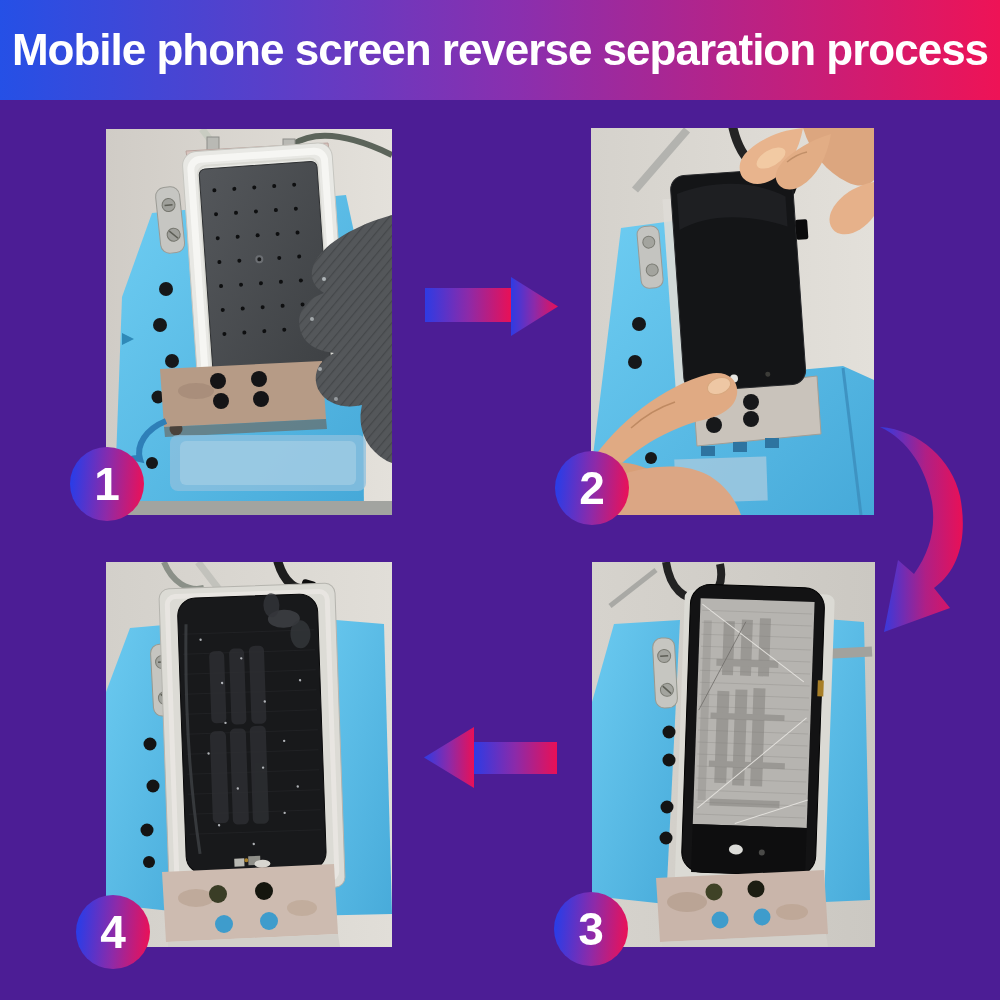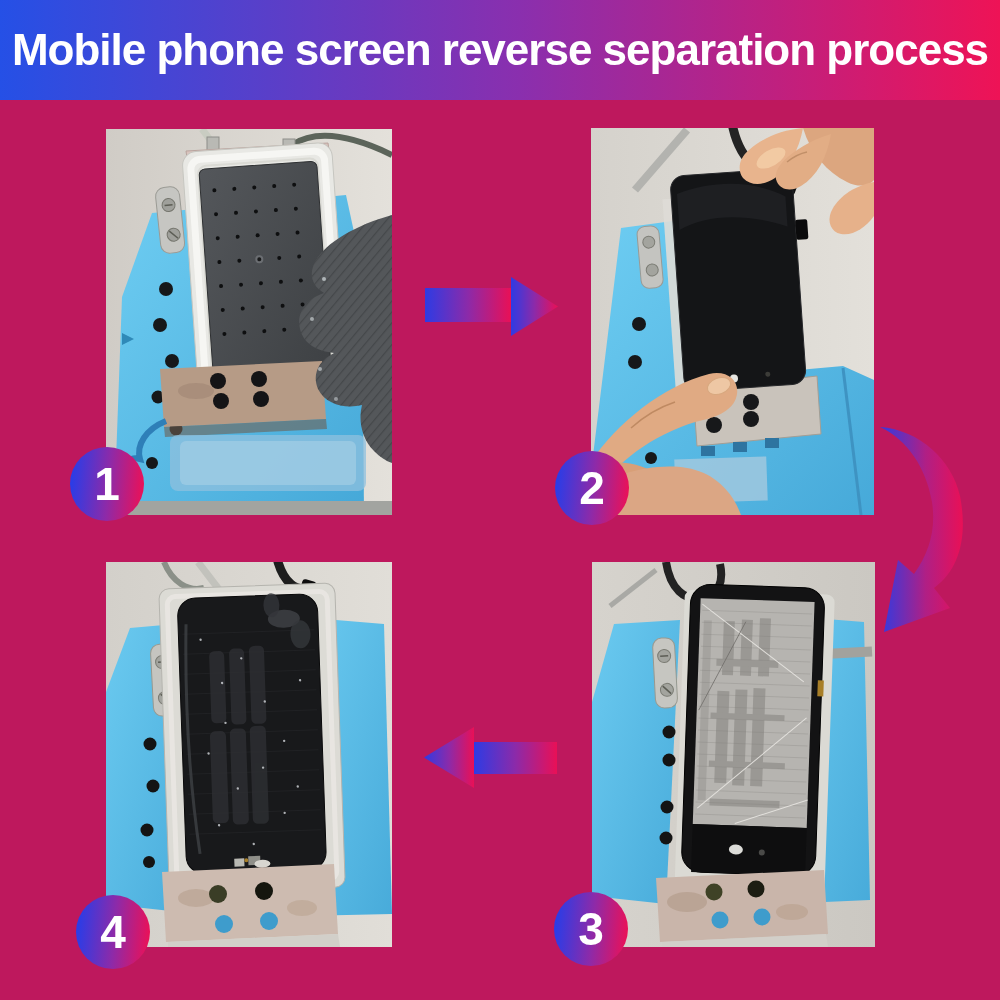--- a/index.html
+++ b/index.html
@@ -1,17 +1,17 @@
 <!DOCTYPE html>
 <html><head>
 <meta charset="utf-8">
 <style>
   html,body{margin:0;padding:0;background:#ffffff;}
   body{width:1000px;height:1000px;font-family:"Liberation Sans",sans-serif;}
-  .canvas{position:relative;width:1000px;height:1000px;background:#be185d;overflow:hidden;}
+  .canvas{position:relative;width:1000px;height:1000px;background:#4c1d95;overflow:hidden;}
   .banner{position:absolute;left:0;top:0;width:1000px;height:100px;
           background:linear-gradient(90deg,#2550e6 0%,#8a2fae 52%,#ee1356 100%);
           display:flex;align-items:center;justify-content:center;}
   .title{color:#ffffff;font-size:44px;font-weight:700;letter-spacing:-1px;margin:0;white-space:nowrap;}
   .photo{position:absolute;overflow:hidden;background:#d8d4ce;}
   .photo svg{display:block;width:100%;height:100%;}
   .badge{position:absolute;width:74px;height:74px;border-radius:50%;
          background:linear-gradient(95deg,#2c3ce6 6%,#8e2aa8 52%,#ea1158 96%);
          display:flex;align-items:center;justify-content:center;}
   .badge-num{color:#ffffff;font-size:46px;font-weight:700;line-height:1;}

